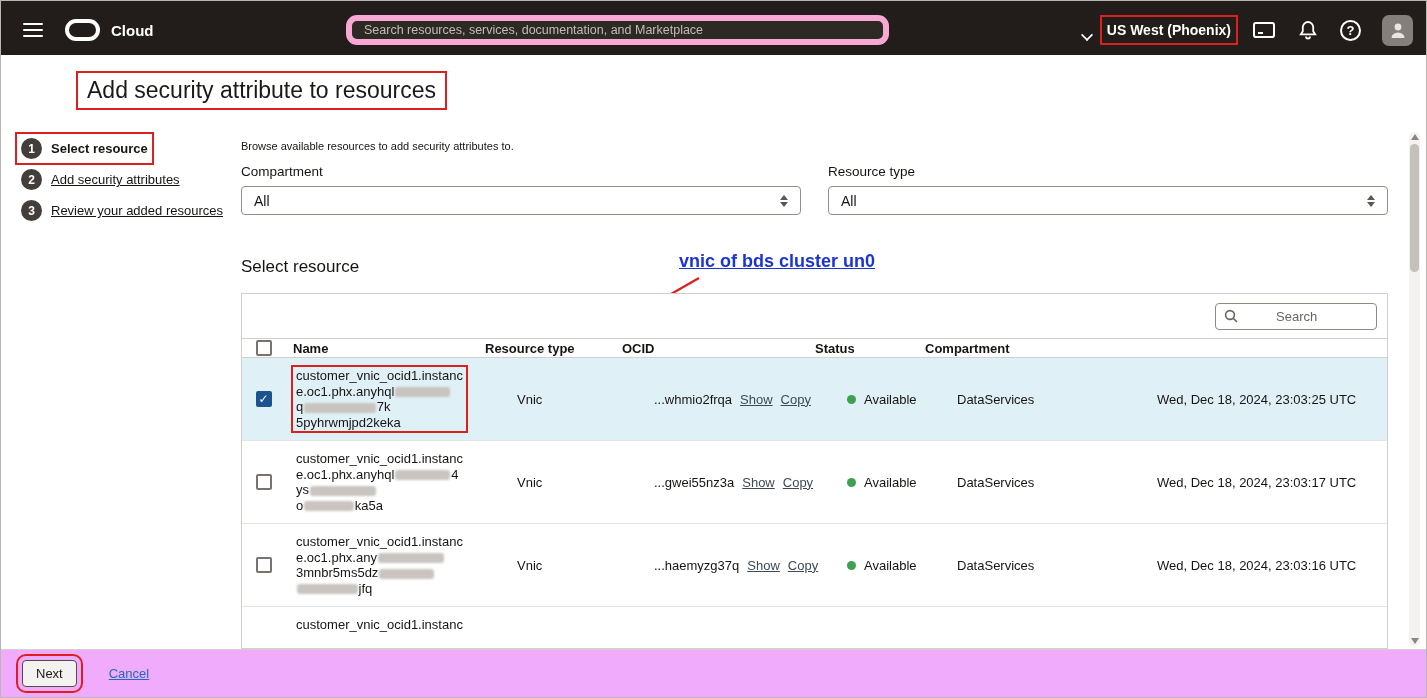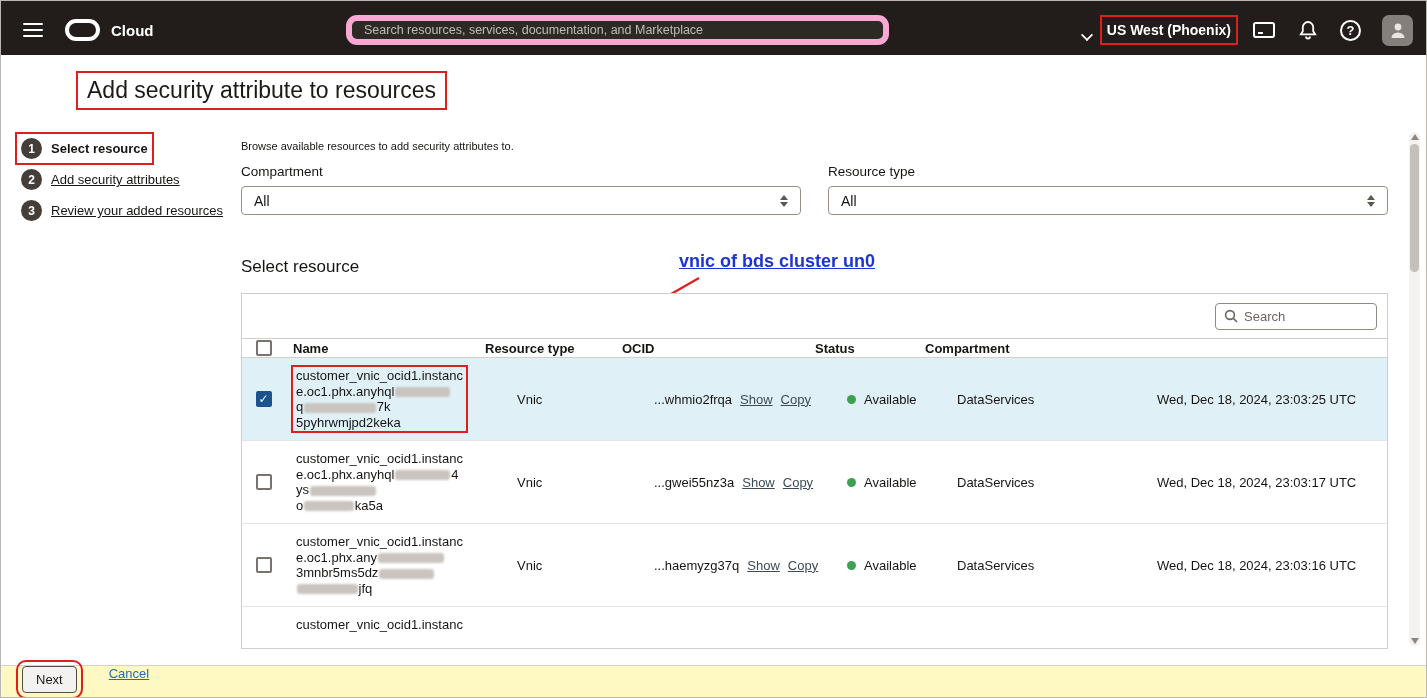--- a/index.html
+++ b/index.html
@@ -61,41 +61,41 @@
 
   
   .section-title{position:absolute;left:240px;top:256px;font-size:17px;color:var(--text);}
   .ann-label{position:absolute;left:678px;top:250px;font-size:18px;font-weight:700;color:var(--annotation-blue);text-decoration:underline;}
   .ann-arrow{position:absolute;left:0;top:0;pointer-events:none;}
 
   
   .table-card{position:absolute;left:240px;top:292px;width:1147px;height:356px;border:1px solid var(--border);background:#fff;overflow:hidden;}
   .table-toolbar{height:44px;display:flex;align-items:center;justify-content:flex-end;padding-right:10px;}
   .search-box{width:162px;height:27px;border:1px solid #8f8a84;border-radius:4px;display:flex;align-items:center;gap:6px;padding:0 8px;}
-  .search-box input{flex:1;border:none;outline:none;font-size:13px;color:#44403b;font-family:inherit;min-width:0;}
+  .search-box input{flex:1;border:none;outline:none;font-size:13px;color:#44403b;font-family:inherit;min-width:0;margin-left:32px;}
   .search-box input::placeholder{color:#6b655f;}
   .tgrid{display:grid;grid-template-columns:43px 192px 137px 193px 110px 200px 1fr;}
   .thead{border-top:1px solid var(--border);border-bottom:1px solid var(--border);height:20px;align-items:center;font-weight:700;font-size:13px;}
   .thead .hcell{padding:0 8px;}
   .cb-cell{display:flex;align-items:center;justify-content:center;}
   .checkbox{width:16px;height:16px;border:2px solid #7a736d;border-radius:2px;background:#fff;display:flex;align-items:center;justify-content:center;cursor:pointer;flex:none;}
   .checkbox.checked{background:#1c538f;border-color:#1c538f;}
   .checkbox.checked::after{content:"✓";color:#fff;font-size:12px;font-weight:700;line-height:1;}
   .trow{min-height:83px;border-bottom:1px solid #e7e4e0;font-size:13px;cursor:pointer;}
   .trow.selected{background:var(--selected-row);}
   .name-cell{padding:9px 8px;}
   .name-text{line-height:15.5px;white-space:nowrap;width:fit-content;padding:1px 3px;}
   .trow.annotated .name-text{outline:2px solid var(--annotation-red);}
   .redact{display:inline-block;height:10px;background:#c9c4bf;border-radius:3px;filter:blur(1.3px);vertical-align:middle;margin:0 1px;}
   .mid{display:flex;align-items:center;padding:0 8px;gap:8px;margin-left:32px;}
   .lnk{text-decoration:underline;color:#3e4a54;cursor:pointer;text-align:right;}
   .dot{width:9px;height:9px;border-radius:50%;background:var(--status-green);flex:none;}
 
   
-  .footer{position:absolute;left:0;right:0;bottom:0;height:32px;background:#fef9c3;border-top:1px solid #d5d1cd;display:flex;align-items:flex-start;gap:32px;padding-left:21px;}
+  .footer{position:absolute;left:0;right:0;bottom:0;height:48px;background:#f0abfc;border-top:1px solid #d5d1cd;display:flex;align-items:center;gap:32px;padding-left:21px;}
   .next-btn{padding:5px 13px;background:#f4f2f0;border:1px solid #514d48;border-radius:4px;font-size:13px;color:#1c1a17;cursor:pointer;font-family:inherit;outline:2px solid var(--annotation-red);outline-offset:4px;}
   .cancel-link{color:var(--link-blue);text-decoration:underline;font-size:13px;cursor:pointer;}
 
   
   .scroll-track{position:absolute;right:6px;top:131px;width:11px;height:514px;background:#f4f2f0;border-radius:6px;}
   .scroll-thumb{position:absolute;left:1px;top:12px;width:9px;height:128px;background:#c4c0bb;border-radius:5px;cursor:pointer;}
   .scroll-up{position:absolute;left:1.5px;top:2px;width:0;height:0;border-left:4px solid transparent;border-right:4px solid transparent;border-bottom:6px solid #8b8681;cursor:pointer;}
   .scroll-down{position:absolute;left:1.5px;bottom:2px;width:0;height:0;border-left:4px solid transparent;border-right:4px solid transparent;border-top:6px solid #8b8681;cursor:pointer;}
 </style>
 </head>

